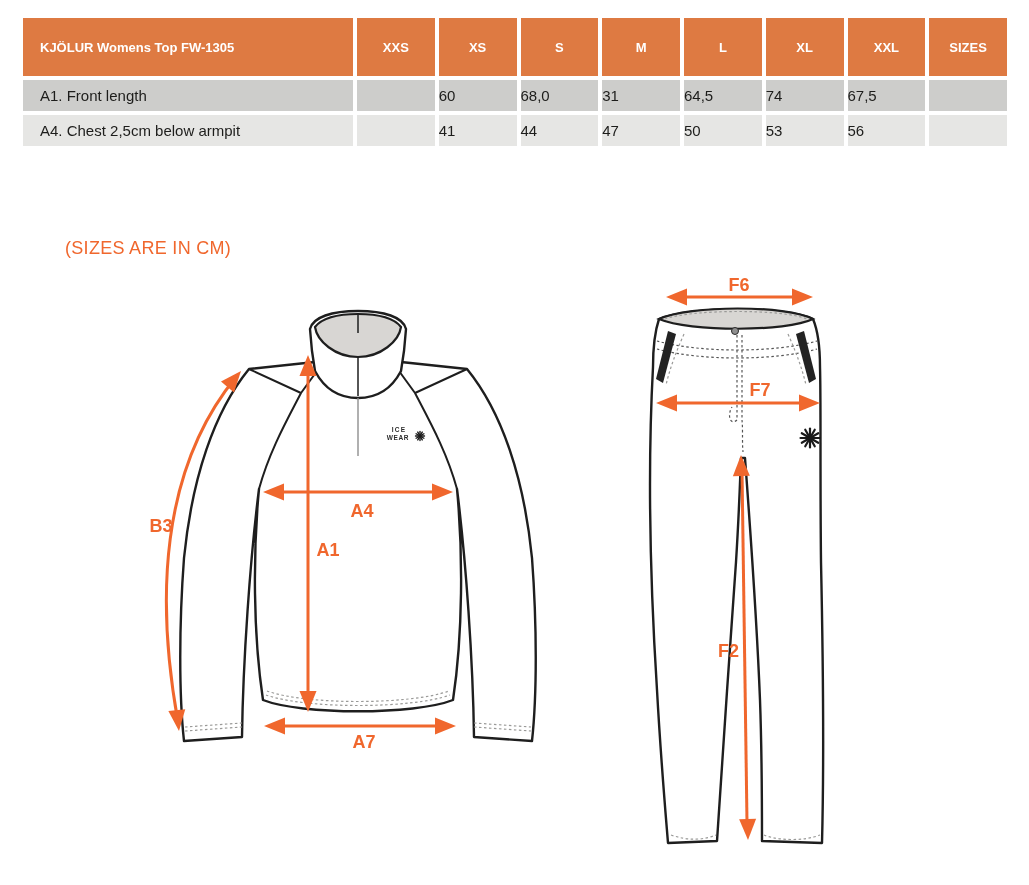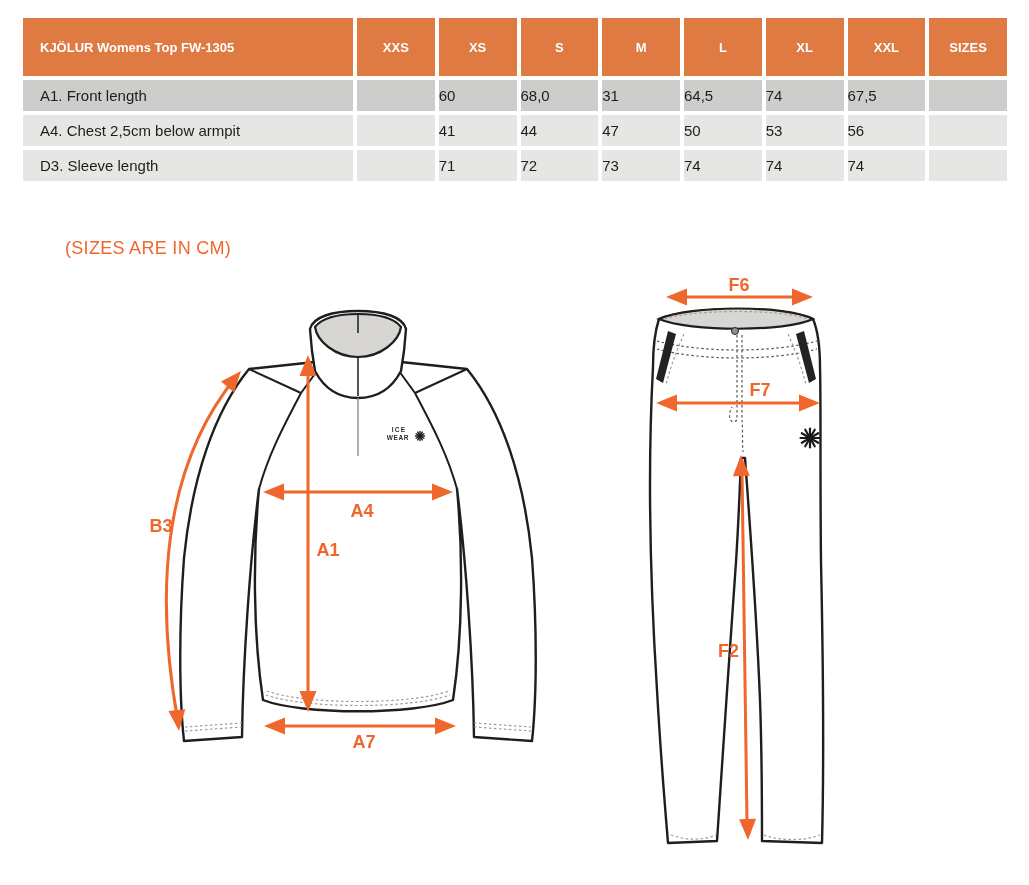--- a/index.html
+++ b/index.html
@@ -92,31 +92,20 @@
     </tr>
     <tr class="r-light">
       <td class="td-label">A4. Chest 2,5cm below armpit</td>
       <td></td>
       <td>41</td>
       <td>44</td>
       <td>47</td>
       <td>50</td>
       <td>53</td>
       <td>56</td>
-      <td></td>
-    </tr>
-    <tr class="r-light">
-      <td class="td-label">D3. Sleeve length</td>
-      <td></td>
-      <td>71</td>
-      <td>72</td>
-      <td>73</td>
-      <td>74</td>
-      <td>74</td>
-      <td>74</td>
       <td></td>
     </tr>
   </tbody>
 </table>
 
 <div class="sizes-note">(SIZES ARE IN CM)</div>
 
 <svg class="diagrams" width="1029" height="630" viewBox="0 255 1029 630">
   <defs>
     <polygon id="ah" points="0,0 -21,8.5 -21,-8.5"></polygon>

